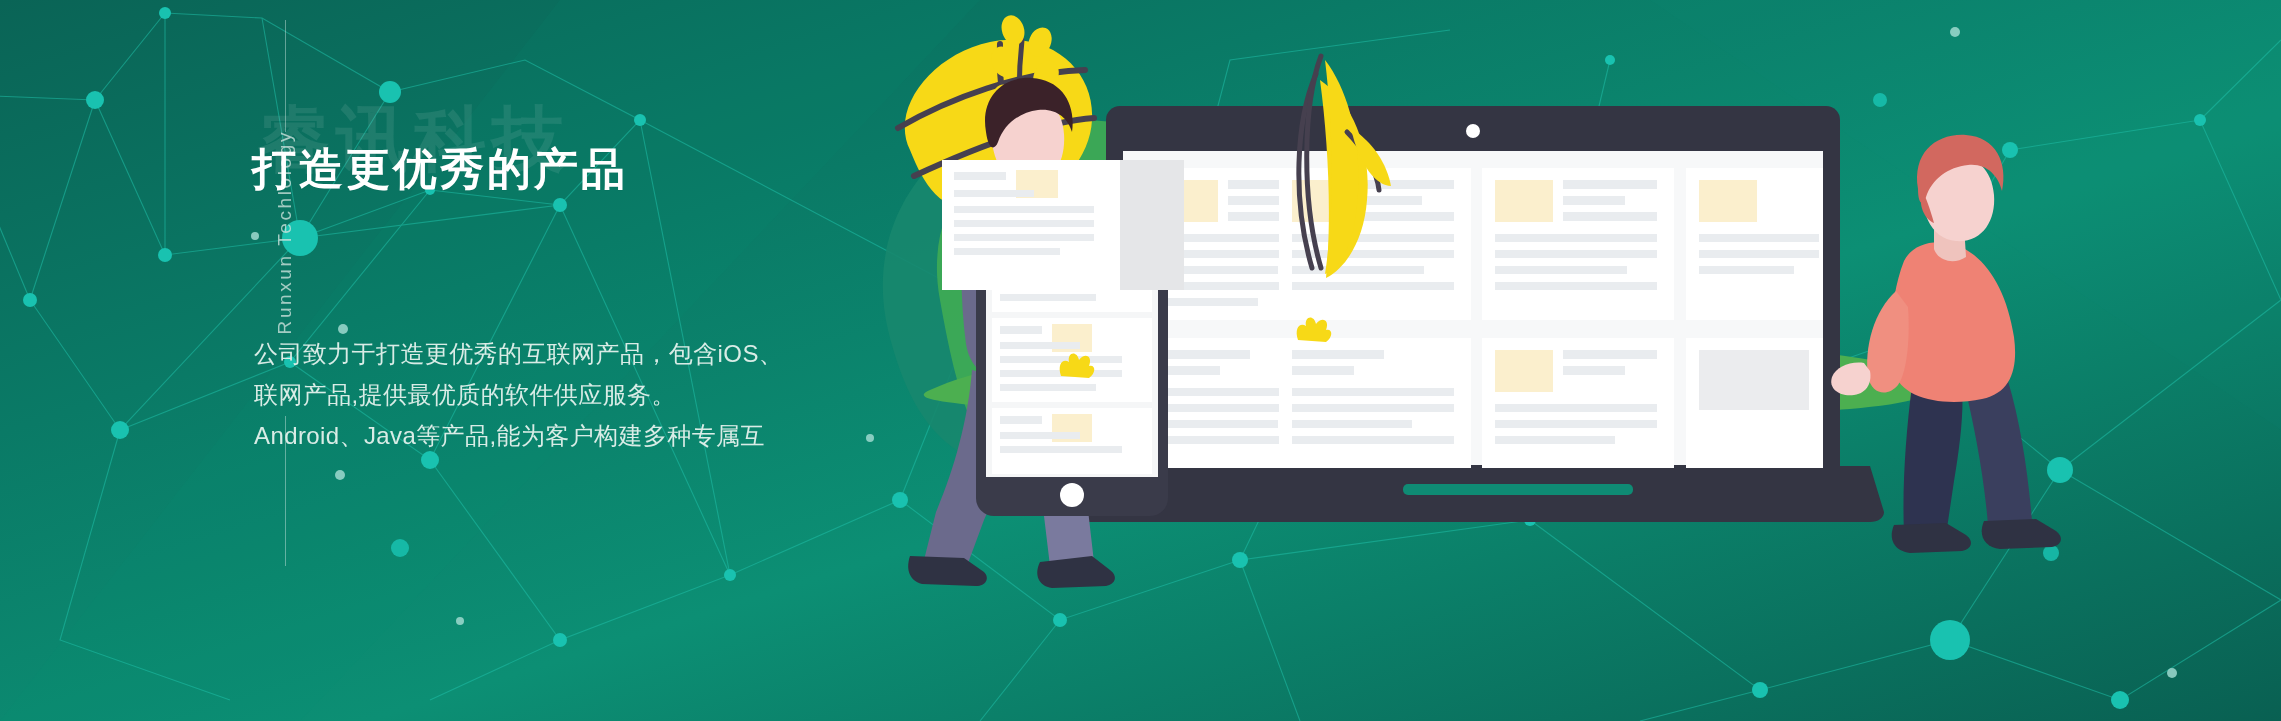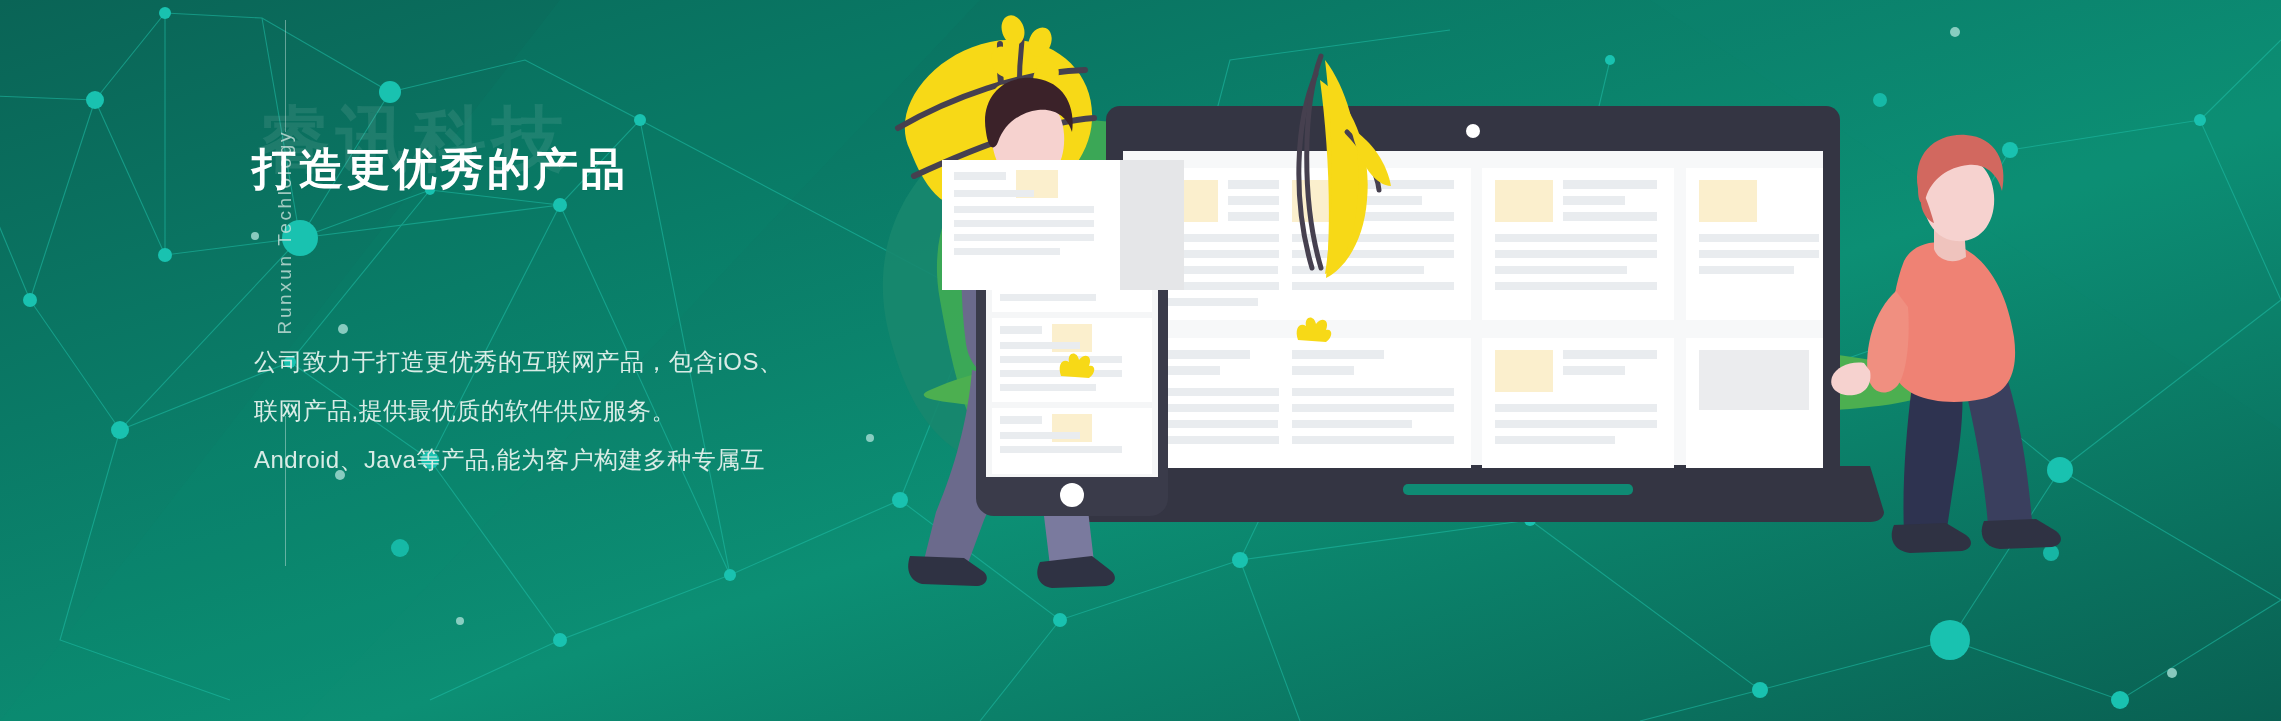--- a/index.html
+++ b/index.html
@@ -67,21 +67,21 @@
   .subcopy{
     position:absolute;
     left:254px; top:333px;
     width:570px;
     font-size:24px;
     line-height:41px;
     letter-spacing:.4px;
     color:#d9ece6;
     font-weight:400;
   }
-  .subcopy div{ white-space:nowrap;margin-top:8px; }
+  .subcopy div{ white-space:nowrap; }
 
   
   .illo{ position:absolute; left:880px; top:0; width:1401px; height:721px; }
 </style>
 </head>
 <body>
 
 <div class="banner">
 
   <svg class="layer" viewBox="0 0 2281 721" preserveAspectRatio="none">

